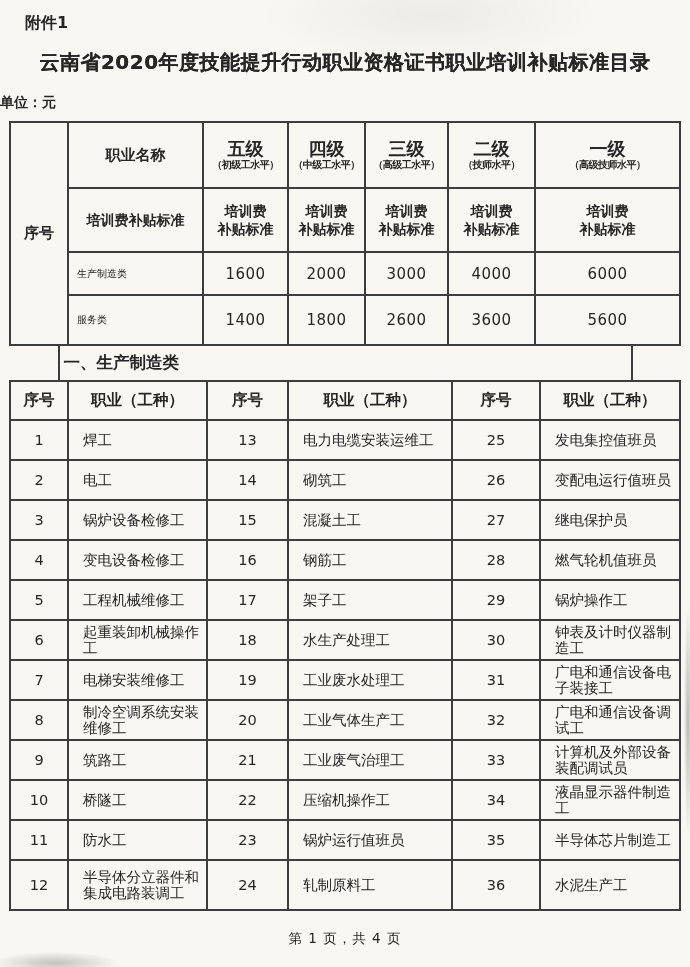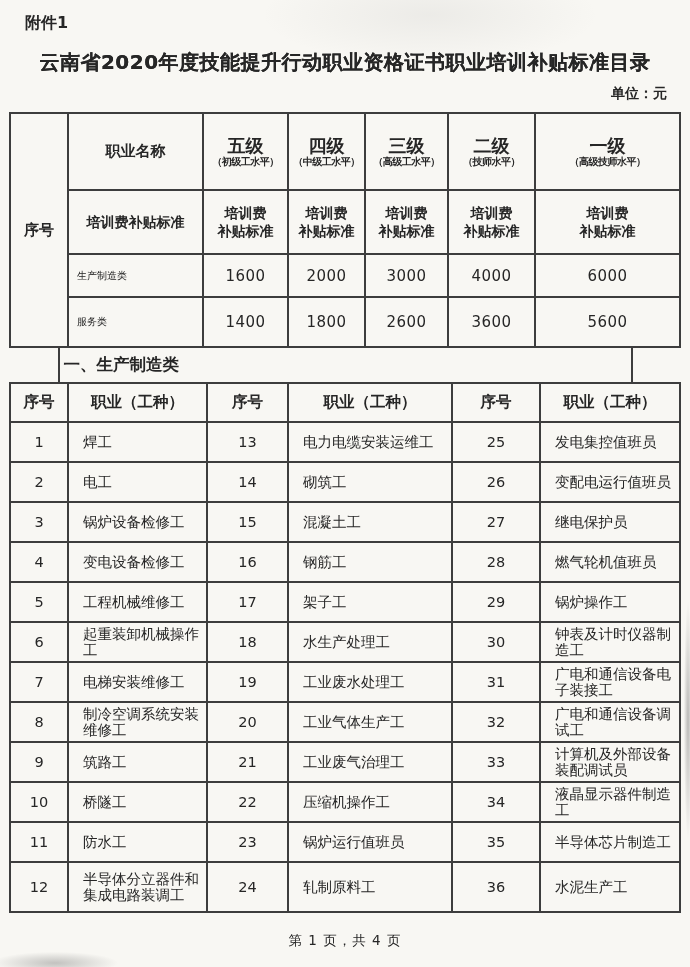--- a/index.html
+++ b/index.html
@@ -29,42 +29,41 @@
   .title {
     margin: 14px 20px 0 20px;
     text-align: center;
     font-size: 20px;
     font-weight: bold;
     letter-spacing: 0.5px;
     height: 28px; line-height: 28px;
     text-shadow: 0 0 0.4px #262626;
   }
   .unit {
-    margin-top: 8px;
+    margin-top: 17px;
     padding-right: 23px;
-    text-align: right;
     font-size: 14px;
     font-weight: 600;
     height: 18px; line-height: 18px;
   }
   table {
     width: 670px;
     margin: 0 auto;
     border-collapse: collapse;
     table-layout: fixed;
   }
   .t1 { margin-top: 10px; }
   td {
     border: 2px solid #3d3d3d;
     text-align: center;
     vertical-align: middle;
     padding: 2px 3px;
     overflow: hidden;
   }
-  .t1 .r1 td { height: 77px; margin-left: 43px; }
+  .t1 .r1 td { height: 66px; margin-left: 43px; }
   .t1 .r2 td { height: 64px; }
   .t1 .r3 td { height: 43px; }
   .t1 .r4 td { height: 50px; }
   .t1 .seq { font-size: 15px; font-weight: 600; }
   .t1 .head { font-size: 15px; font-weight: 600; }
   .lvl-name { font-size: 18px; font-weight: 600; line-height: 19px; }
   .lvl-sub  { font-size: 10px; font-weight: 600; line-height: 13px; letter-spacing: -0.5px; }
   .fee { font-size: 14px; font-weight: 600; line-height: 18px; }
   .t1 .cat { text-align: left; padding-left: 8px; font-size: 10px; }
   .t1 .val { font-size: 15px; letter-spacing: 0.5px; }

